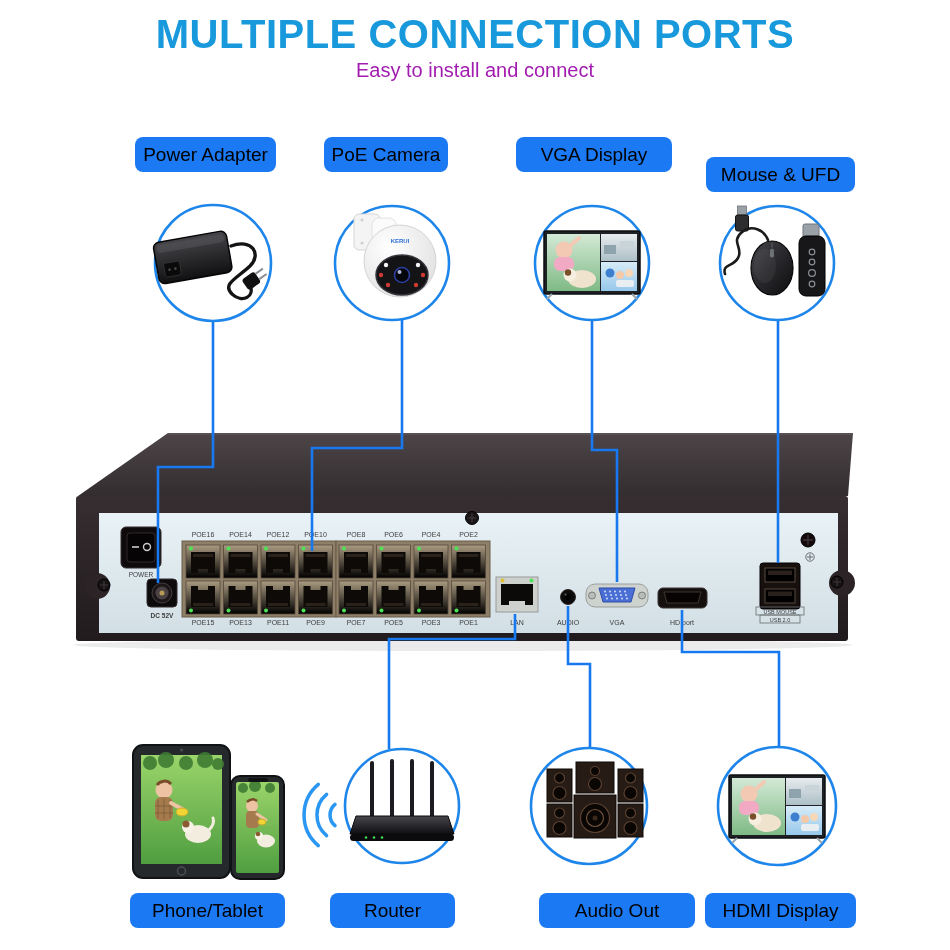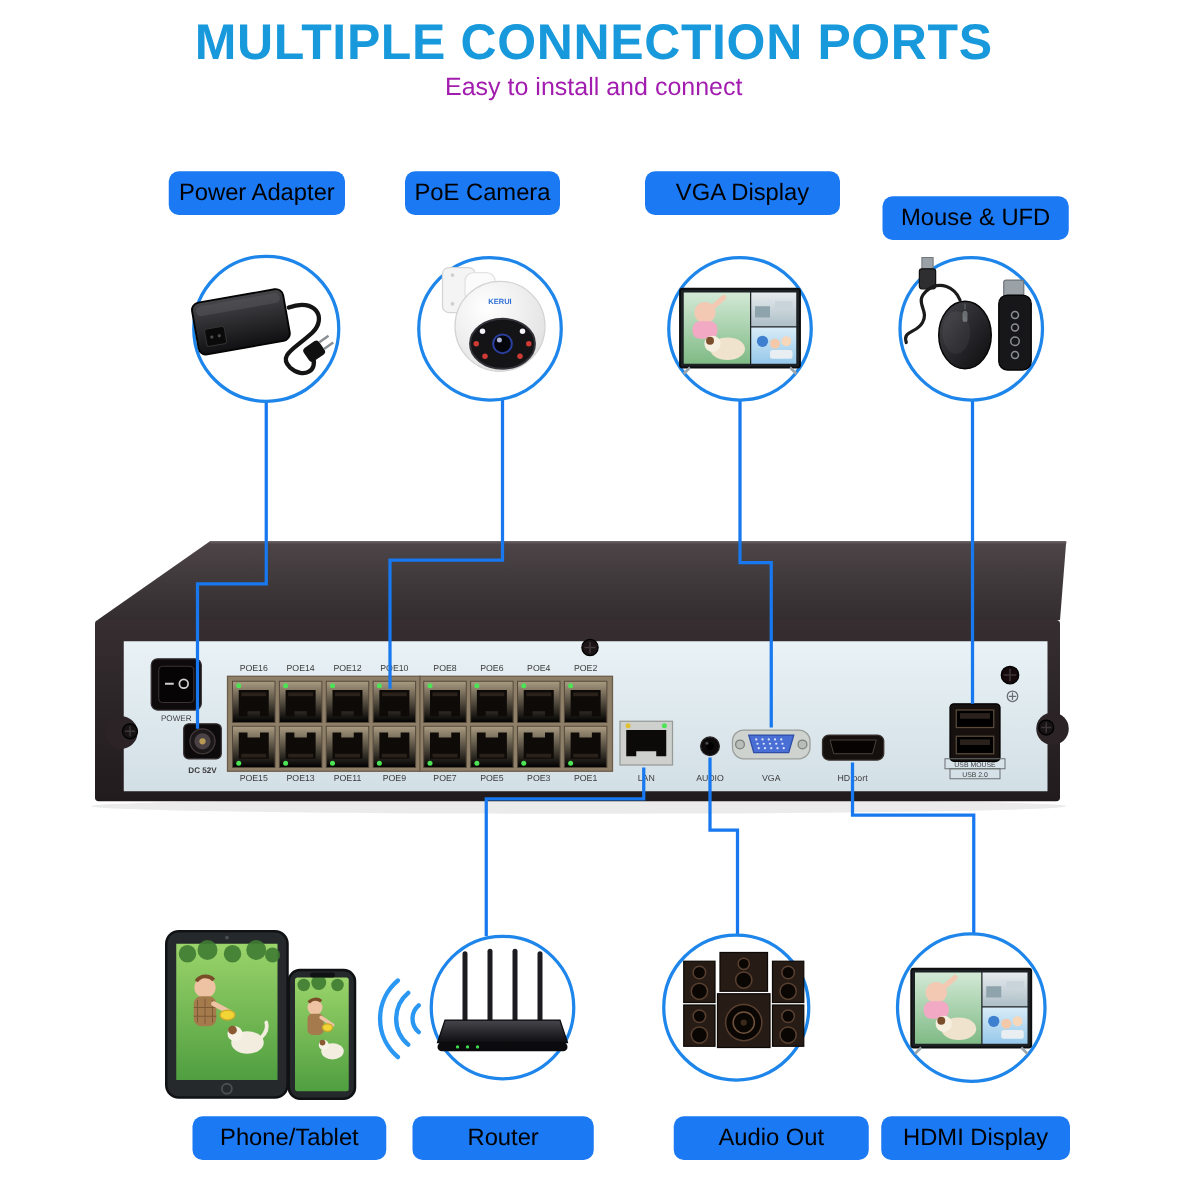--- a/index.html
+++ b/index.html
@@ -434,18 +434,18 @@
   </svg>
 
   <div class="title">MULTIPLE CONNECTION PORTS</div>
   <div class="subtitle">Easy to install and connect</div>
 
   <div class="pill" style="left:135px;top:137px;width:141px;">Power Adapter</div>
   <div class="pill" style="left:324px;top:137px;width:124px;">PoE Camera</div>
   <div class="pill" style="left:516px;top:137px;width:156px;">VGA Display</div>
   <div class="pill" style="left:706px;top:137px;width:149px;margin-top:20px;">Mouse &amp; UFD</div>
 
-  <div class="pill" style="left:130px;top:893px;width:155px;margin-left:24px;">Phone/Tablet</div>
-  <div class="pill" style="left:330px;top:893px;width:145px;">Router</div>
+  <div class="pill" style="left:130px;top:893px;width:155px;">Phone/Tablet</div>
+  <div class="pill" style="left:330px;top:893px;width:125px;">Router</div>
   <div class="pill" style="left:539px;top:893px;width:156px;">Audio Out</div>
   <div class="pill" style="left:705px;top:893px;width:151px;">HDMI Display</div>
 
 </div>
 
 </body></html>

